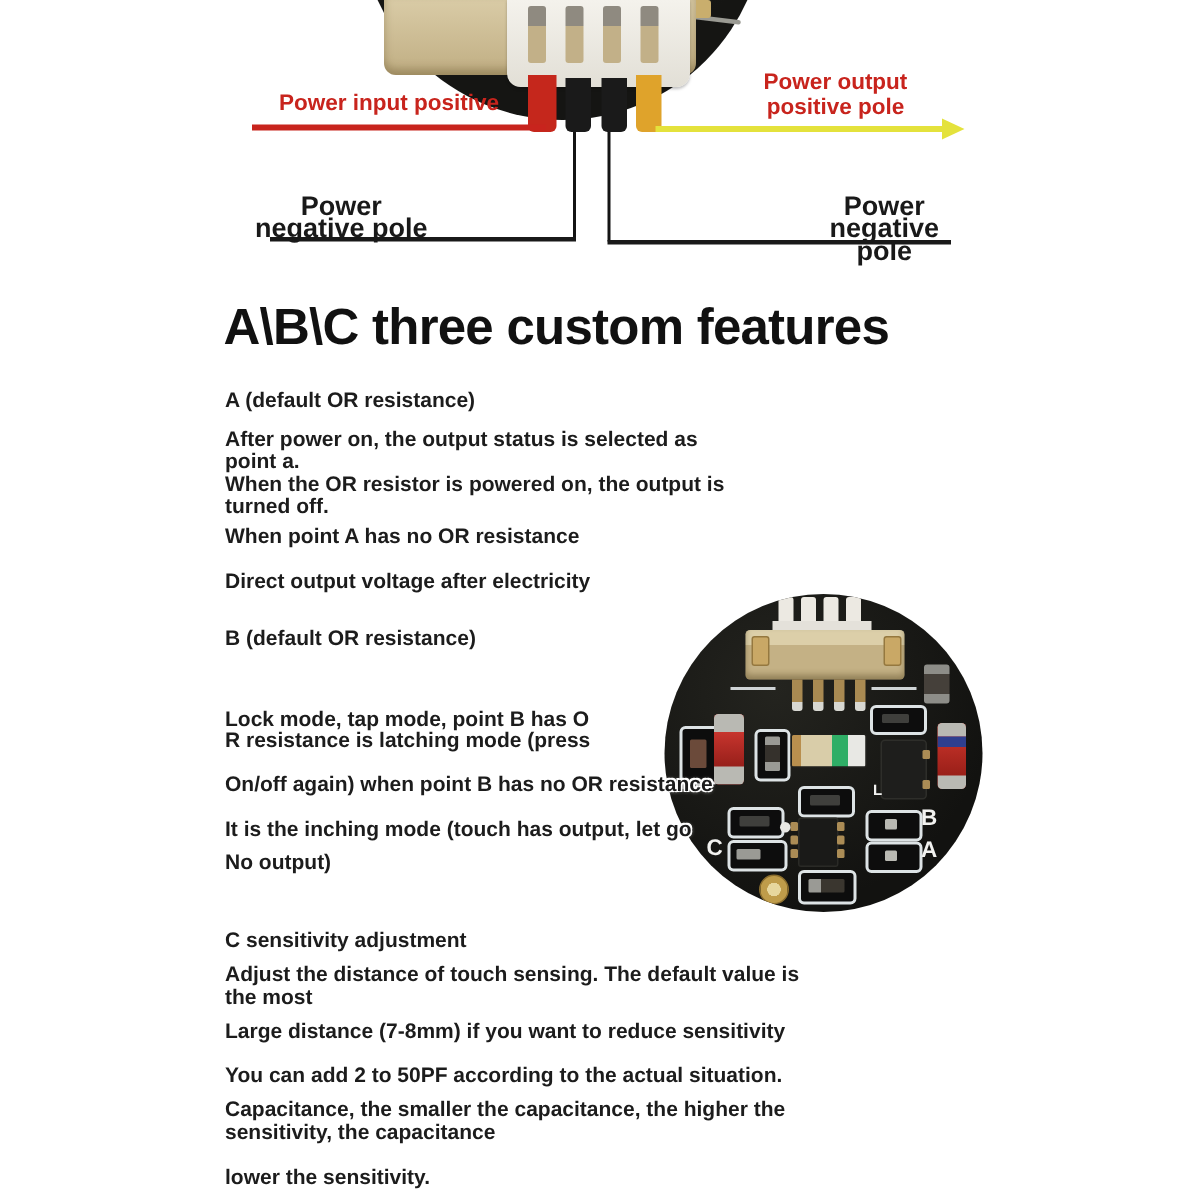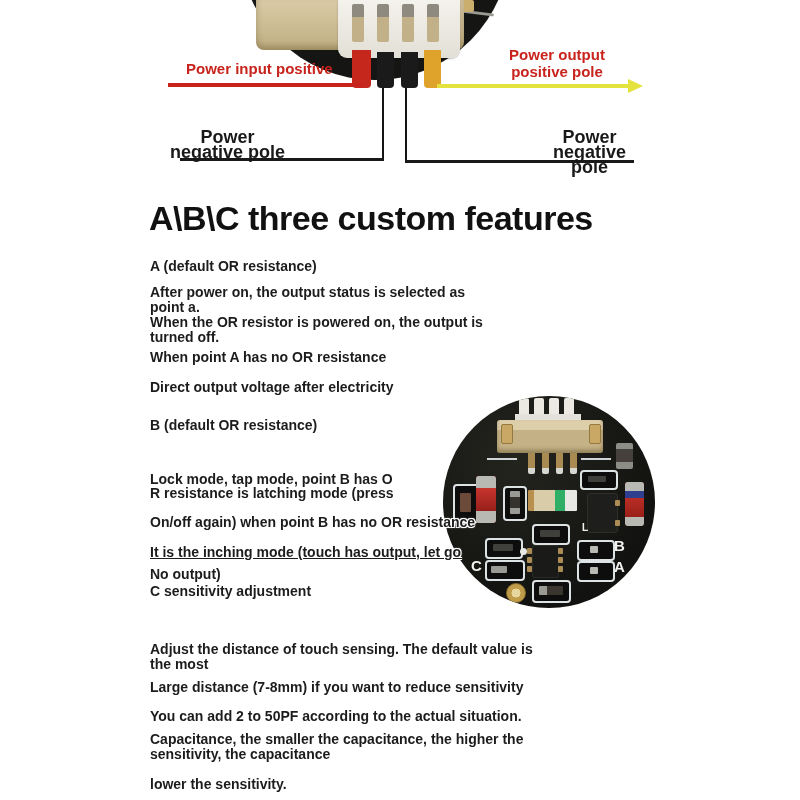--- a/index.html
+++ b/index.html
@@ -108,24 +108,24 @@
   <div class="t" style="top:299px;">point a.</div>
   <div class="t" style="top:314px;">When the OR resistor is powered on, the output is</div>
   <div class="t" style="top:329px;">turned off.</div>
   <div class="t" style="top:349px;">When point A has no OR resistance</div>
   <div class="t" style="top:379px;">Direct output voltage after electricity</div>
 
   <div class="t" style="top:417px;">B (default OR resistance)</div>
   <div class="t halo" style="top:455px;margin-top:16px;">Lock mode, tap mode, point B has O</div>
   <div class="t halo" style="top:485px;">R resistance is latching mode (press</div>
   <div class="t halo" style="top:514px;z-index:5;">On/off again) when point B has no OR resistance</div>
-  <div class="t halo" style="top:544px;z-index:5;text-decoration:underline;">It is the inching mode (touch has output, let go</div>
+  <div class="t halo" style="top:544px;z-index:5;">It is the inching mode (touch has output, let go</div>
   <div class="t halo" style="top:566px;">No output)</div>
 
-  <div class="t" style="top:583px;text-align:center;">C sensitivity adjustment</div>
+  <div class="t" style="top:618px;text-align:center;">C sensitivity adjustment</div>
   <div class="t" style="top:641px;">Adjust the distance of touch sensing. The default value is</div>
   <div class="t" style="top:656px;">the most</div>
   <div class="t" style="top:679px;">Large distance (7-8mm) if you want to reduce sensitivity</div>
   <div class="t" style="top:708px;">You can add 2 to 50PF according to the actual situation.</div>
   <div class="t" style="top:731px;">Capacitance, the smaller the capacitance, the higher the</div>
   <div class="t" style="top:746px;">sensitivity, the capacitance</div>
   <div class="t" style="top:776px;">lower the sensitivity.</div>
 
   <div class="abs pcb">
 

